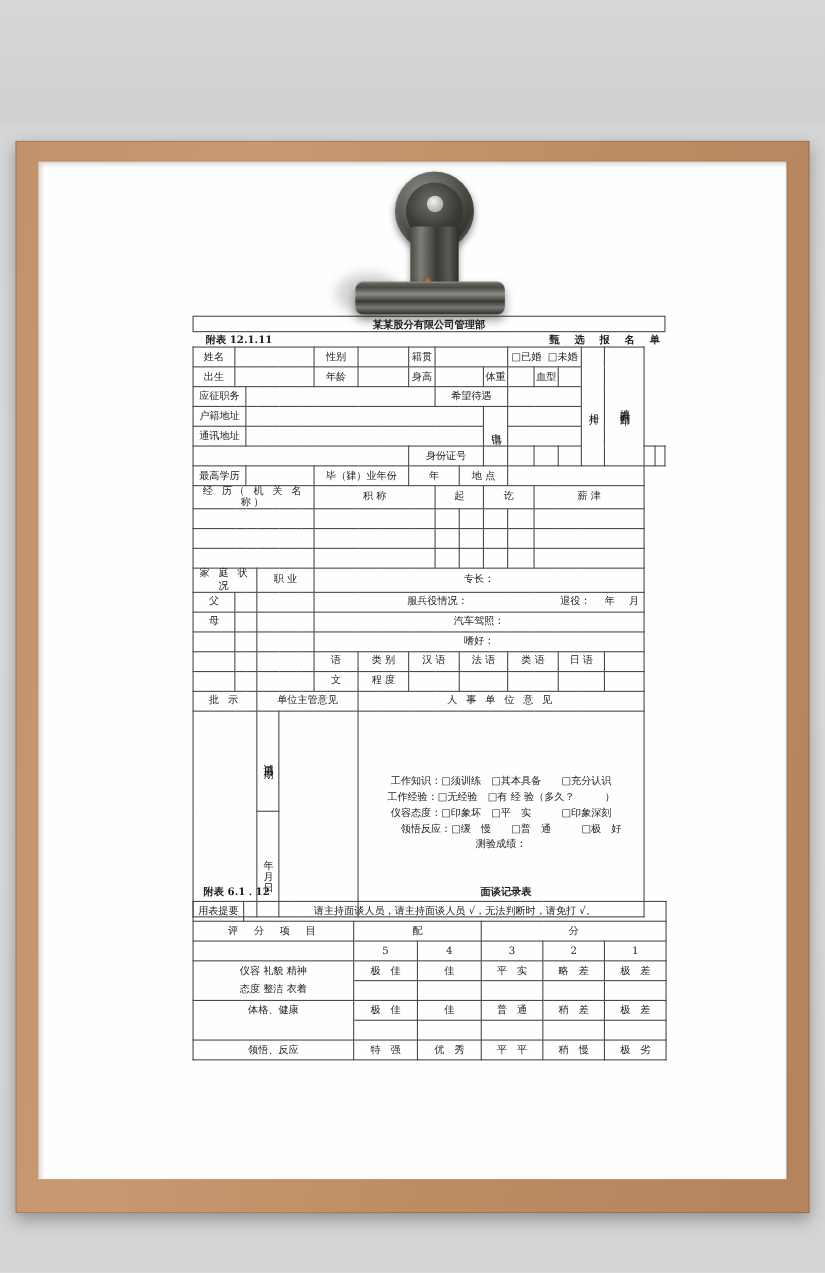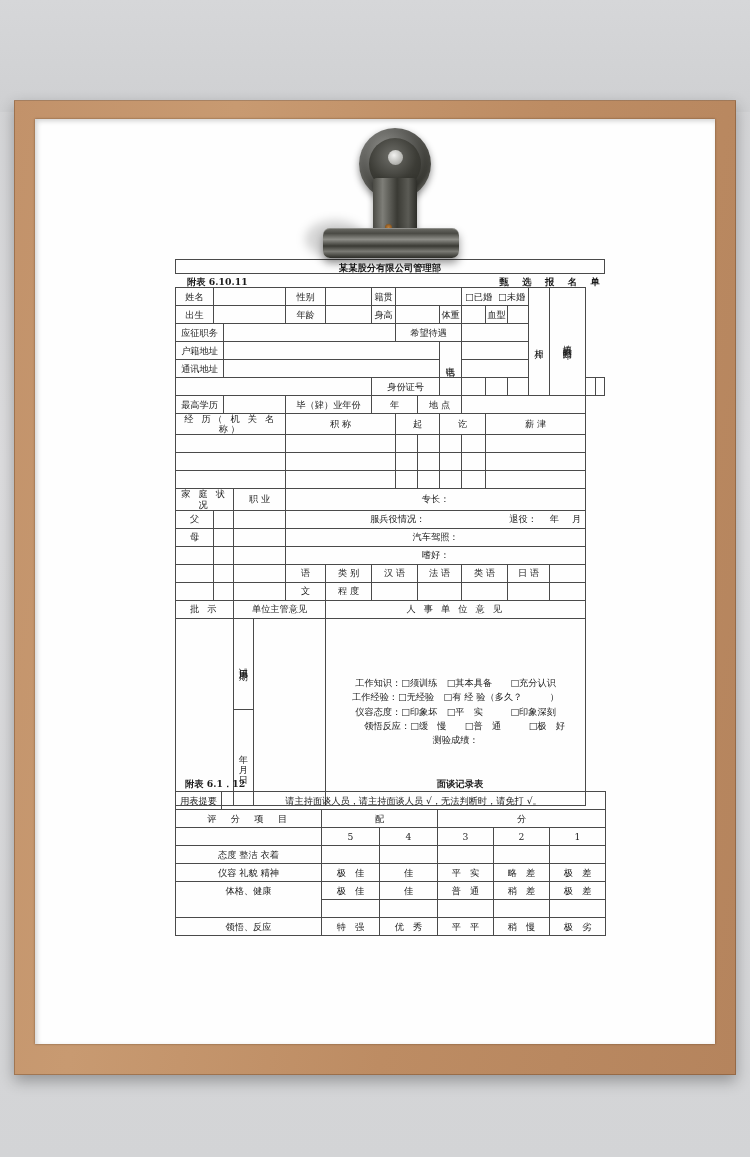--- a/index.html
+++ b/index.html
@@ -8,21 +8,21 @@
     background:#d9dadc;
     font-family:"DejaVu Serif","Liberation Serif",serif;
     position:relative;
   }
   
   #backdrop{position:absolute;inset:0;
     background:linear-gradient(180deg,#d2d3d5 0%,#dcdcde 40%,#d3d4d6 100%);}
   #wall-shadow{position:absolute;left:0;top:0;width:750px;height:112px;
     background:linear-gradient(180deg,#d6d7d9,#cfd0d2);}
   
-  #clipboard{position:absolute;left:14px;top:100px;width:722px;height:975px;
+  #clipboard{position:absolute;left:14px;top:128px;width:722px;height:975px;
     background:linear-gradient(100deg,#c2926a 0%,#c89a71 25%,#bd8c63 60%,#b5845d 100%);
     box-shadow:0 6px 14px rgba(0,0,0,.30), 0 1px 0 rgba(255,255,255,.18) inset;
   }
   #clipboard:after{content:"";position:absolute;left:0;top:0;right:0;bottom:0;
     box-shadow:inset 0 0 0 1px rgba(90,55,30,.35);}
   #paper{position:absolute;left:21px;top:19px;width:680px;height:925px;
     background:#fefefe;
     box-shadow:0 0 2px rgba(60,35,15,.55), 2px 2px 5px rgba(0,0,0,.18) inset;}
   
   #clip{position:absolute;left:331px;top:28px;width:88px;height:130px;}
@@ -84,21 +84,21 @@
 
 <div id="clipboard">
   <div id="paper">
     <div id="forms">
 
       <div class="form-block" style="top:140px;">
 
         <div class="topbar">某某股分有限公司管理部</div>
 
         <div class="subhead">
-          <div class="left">附表 6.10.11</div>
+          <div class="left">附表 12.1.11</div>
           <div class="mid">甄 选 报 名 单</div>
         </div>
 
 
         <table class="fm">
           <colgroup>
             <col style="width:38px">
               <col style="width:10px">
               <col style="width:10px">
             <col style="width:20px">
@@ -355,34 +355,34 @@
           <tr>
             <td colspan="3"></td>
             <td>5</td>
             <td>4</td>
             <td>3</td>
             <td>2</td>
             <td>1</td>
           </tr>
 
           <tr>
-            <td colspan="3" style="border-top:none">态度 整洁 衣着</td>
-            <td></td>
-            <td></td>
-            <td></td>
-            <td></td>
-            <td></td>
-          </tr>
-          <tr>
             <td colspan="3" style="border-bottom:none">仪容 礼貌 精神</td>
             <td>极　佳</td>
             <td>佳</td>
             <td>平　实</td>
             <td>略　差</td>
             <td>极　差</td>
+          </tr>
+          <tr>
+            <td colspan="3" style="border-top:none">态度 整洁 衣着</td>
+            <td></td>
+            <td></td>
+            <td></td>
+            <td></td>
+            <td></td>
           </tr>
 
           <tr>
             <td colspan="3" style="border-bottom:none">体格、健康</td>
             <td>极　佳</td>
             <td>佳</td>
             <td>普　通</td>
             <td>稍　差</td>
             <td>极　差</td>
           </tr>

